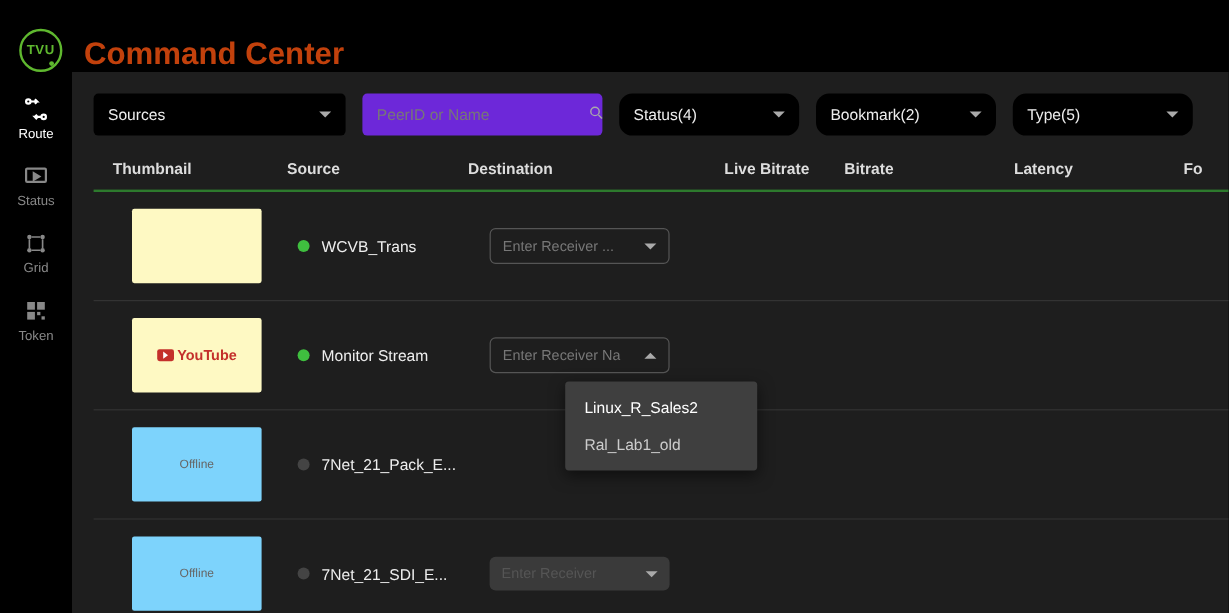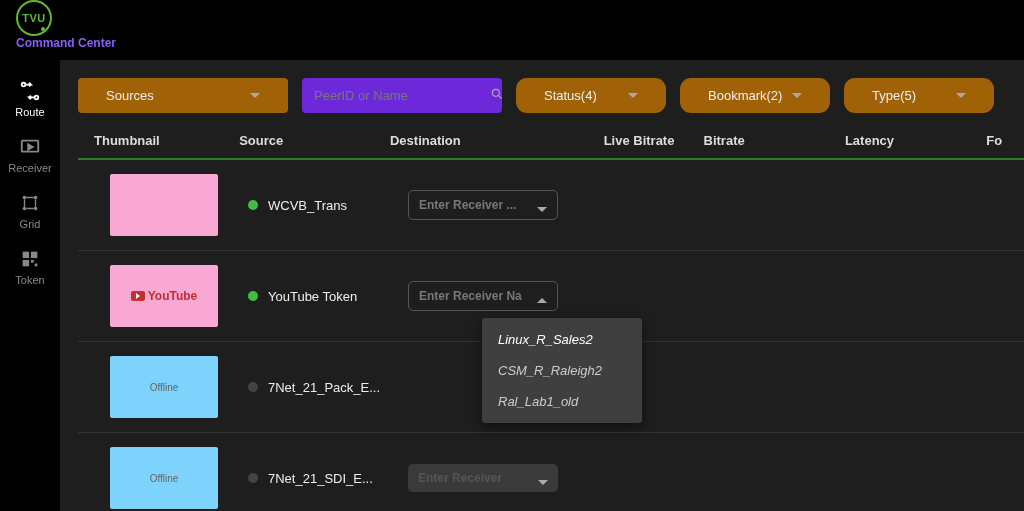--- a/index.html
+++ b/index.html
@@ -1,65 +1,65 @@
 <!DOCTYPE html>
 <html><head>
 <meta charset="utf-8">
 <style>
 * { box-sizing: border-box; margin: 0; padding: 0; font-family: -apple-system, BlinkMacSystemFont, "Segoe UI", Arial, sans-serif; }
 body { background: #000; color: #ccc; width: 1024px; height: 511px; overflow: hidden; font-size: 13px; }
 
-.topbar { display: flex; align-items: flex-start; height: 60px; background: #000; padding: 0 16px; flex-direction: column; }
+.topbar { display: flex; align-items: flex-end; height: 60px; background: #000; padding: 0 16px; }
 .logo-circle { width: 36px; height: 36px; border: 2px solid #5fb82f; border-radius: 50%; display: flex; align-items: center; justify-content: center; margin-right: 18px; position: relative; }
 .logo-text { color: #5fb82f; font-weight: 700; font-size: 11px; letter-spacing: 0.5px; }
 .logo-dot { position: absolute; bottom: 3px; right: 5px; width: 4px; height: 4px; background: #5fb82f; border-radius: 50%; }
-.app-title { color: #8b5cf6; font-size: 12px; font-weight: 700; }
+.app-title { color: #c2410c; font-size: 26px; font-weight: 700; }
 
 .layout { display: flex; height: calc(100% - 60px); }
 .sidebar { width: 60px; background: #000; display: flex; flex-direction: column; align-items: center; padding-top: 10px; }
 .side-item { width: 60px; display: flex; flex-direction: column; align-items: center; padding: 10px 0 8px; cursor: pointer; color: #888; font-size: 11px; }
 .side-item.active { color: #fff; }
 .side-item .icon { width: 22px; height: 22px; margin-bottom: 4px; display: flex; align-items: center; justify-content: center; }
 .side-item .icon svg { width: 22px; height: 22px; }
 
 .main { flex: 1; background: #1e1e1e; padding: 18px 0 0 18px; overflow: hidden; position: relative; }
 .filters { display: flex; gap: 14px; margin-bottom: 20px; padding-right: 18px; }
-.select-box { background: #a16207; border-radius: 4px; padding: 9px 28px; display: flex; align-items: center; justify-content: space-between; cursor: pointer; color: #eee; font-size: 13px; }
+.select-box { background: #000000; border-radius: 4px; padding: 9px 12px; display: flex; align-items: center; justify-content: space-between; cursor: pointer; color: #eee; font-size: 13px; }
 .select-sources { width: 210px; }
 .select-status, .select-bookmark, .select-type { width: 150px; border-radius: 11px; }
 .search-box { background: #6d28d9; border-radius: 4px; padding: 9px 12px; display: flex; align-items: center; width: 200px; }
 .search-box input { background: transparent; border: none; outline: none; color: #eee; flex: 1; font-size: 13px; }
 .search-box input::placeholder { color: #777; }
 .search-box .search-icon { color: #aaa; }
 .chevron { width: 0; height: 0; border-left: 5px solid transparent; border-right: 5px solid transparent; border-top: 5px solid #aaa; }
 .chevron.up { border-top: none; border-bottom: 5px solid #aaa; }
 
 .table-head { display: flex; color: #ddd; font-weight: 600; font-size: 13px; padding: 0 0 10px 0; border-bottom: 2px solid #2d7a2d; }
 .col-thumb { width: 170px; padding-left: 16px; }
 .col-source { width: 160px; }
 .col-dest { width: 180px; }
 .col-live { width: 150px; padding-left: 44px; }
 .col-bitrate { width: 150px; }
 .col-latency { width: 150px; }
 .col-format { width: 40px; }
 
 .rows { }
 .row { display: flex; align-items: center; border-bottom: 1px solid #333; padding: 14px 0; }
-.thumb { width: 108px; height: 62px; background: #f9a8d4; border-radius: 2px; margin-left: 16px; display: flex; align-items: center; justify-content: center; }
+.thumb { width: 108px; height: 62px; background: #fef9c3; border-radius: 2px; margin-left: 16px; display: flex; align-items: center; justify-content: center; }
 .thumb.offline { background: #7dd3fc; color: #666; font-size: 10px; }
 .yt-logo { color: #c4302b; font-weight: 700; font-size: 12px; display: flex; align-items: center; gap: 3px; }
 .yt-play { width: 14px; height: 10px; background: #c4302b; border-radius: 2px; position: relative; }
 .yt-play::after { content: ""; position: absolute; left: 5px; top: 2px; width: 0; height: 0; border-left: 4px solid #fff; border-top: 3px solid transparent; border-bottom: 3px solid transparent; }
 
 .src-cell { display: flex; align-items: center; gap: 10px; }
 .dot { width: 10px; height: 10px; border-radius: 50%; background: #444; }
 .dot.online { background: #3fbf3f; }
 .src-name { color: #eee; font-size: 13px; white-space: nowrap; overflow: hidden; text-overflow: ellipsis; max-width: 130px; text-align: center; }
 
-.dest-select { border: 1px solid #555; border-radius: 5px; padding: 7px 10px; display: flex; align-items: flex-end; justify-content: space-between; width: 150px; cursor: pointer; background: transparent; font-weight: bold; }
+.dest-select { border: 1px solid #555; border-radius: 5px; padding: 7px 10px; display: flex; align-items: center; justify-content: space-between; width: 150px; cursor: pointer; background: transparent; }
 .dest-select.filled { background: #3a3a3a; border: none; }
 .dest-select .placeholder { color: #777; font-size: 12px; white-space: nowrap; overflow: hidden; text-overflow: ellipsis; max-width: 110px; }
 
 .dropdown { position: absolute; background: #3f3f3f; border-radius: 3px; box-shadow: 0 4px 12px rgba(0,0,0,0.5); width: 160px; z-index: 10; padding: 6px 0; }
 .dropdown-item { padding: 8px 16px; color: #ccc; font-size: 13px; cursor: pointer; }
 .dropdown-item:first-child { color: #fff; }
 </style>
 </head>
 <body>
 
@@ -83,21 +83,21 @@
       </span>
       <span>Route</span>
     </div>
     <div class="side-item">
       <span class="icon">
         <svg viewBox="0 0 24 24" fill="none" stroke="currentColor" stroke-width="2">
             <rect x="3" y="5" width="18" height="12" rx="1"></rect>
             <path d="M10 9l5 3-5 3z" fill="currentColor"></path>
           </svg>
       </span>
-      <span>Receiver</span>
+      <span>Status</span>
     </div>
     <div class="side-item">
       <span class="icon">
         <svg viewBox="0 0 24 24" fill="currentColor">
             <circle cx="6" cy="6" r="2"></circle>
             <circle cx="18" cy="6" r="2"></circle>
             <circle cx="6" cy="18" r="2"></circle>
             <circle cx="18" cy="18" r="2"></circle>
             <path d="M8 6h8M8 18h8M6 8v8M18 8v8" stroke="currentColor" stroke-width="1.5"></path>
           </svg>
@@ -179,21 +179,21 @@
         <div class="col-thumb">
           <div class="thumb">
             <span class="yt-logo">
                 <span class="yt-play"></span>
                 <span>YouTube</span>
               </span>
           </div>
         </div>
         <div class="col-source src-cell">
           <span class="dot online"></span>
-          <span class="src-name">YouTube Token</span>
+          <span class="src-name">Monitor Stream</span>
         </div>
         <div class="col-dest">
           <div class="dest-select">
             <span class="placeholder">Enter Receiver Na</span>
             <span class="chevron up"></span>
           </div>
         </div>
       </div>
 
       <div class="row">
@@ -218,20 +218,19 @@
         <div class="col-dest">
           <div class="dest-select filled">
             <span class="placeholder" style="color:#555">Enter Receiver</span>
             <span class="chevron"></span>
           </div>
         </div>
       </div>
 
     </div>
 
-    <div class="dropdown" style="left:422px; top:258px;font-style:italic;">
+    <div class="dropdown" style="left:411px; top:258px;">
       <div class="dropdown-item">Linux_R_Sales2</div>
-      <div class="dropdown-item">CSM_R_Raleigh2</div>
       <div class="dropdown-item">Ral_Lab1_old</div>
     </div>
 
   </div>
 </div>
 
 </body></html>

